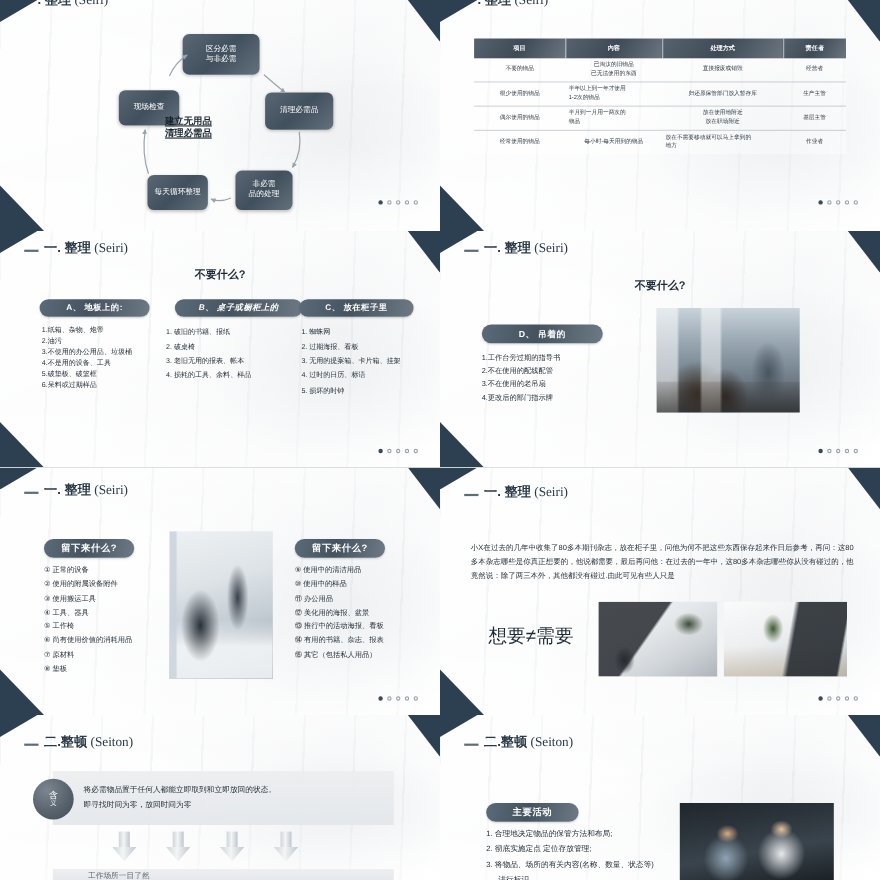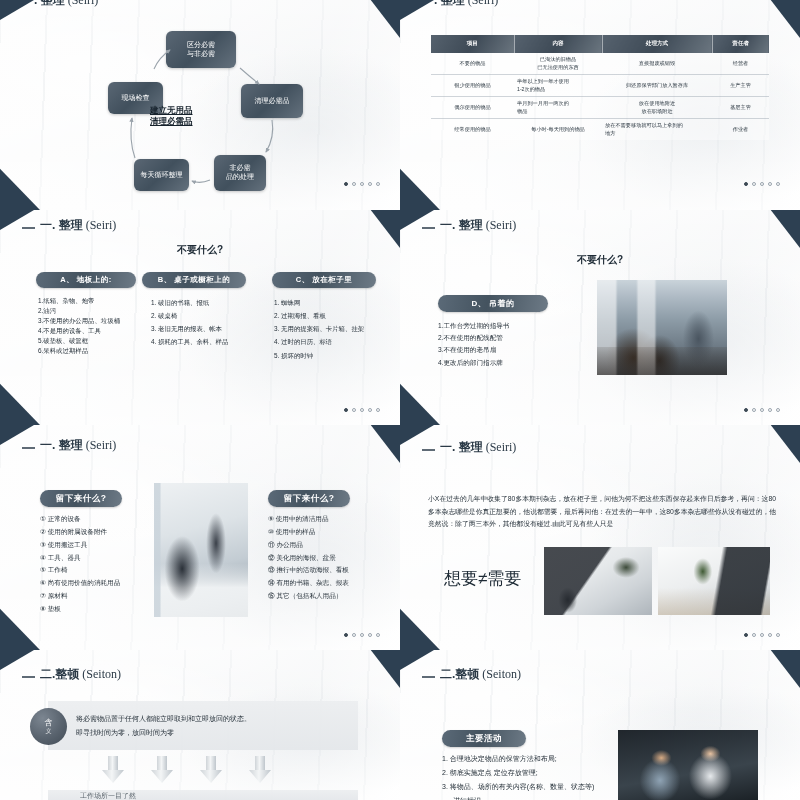--- a/index.html
+++ b/index.html
@@ -387,21 +387,21 @@
     <div class="pill" style="left:36px; top:62px; width:100px; height:16px; font-size:7.5px;">A、 地板上的:</div>
     <div class="lblock" style="left:38px; top:86px; font-size:6.4px;">
       <div class="li">1.纸箱、杂物、炮帝</div>
       <div class="li">2.油污</div>
       <div class="li">3.不使用的办公用品、垃圾桶</div>
       <div class="li">4.不是用的设备、工具</div>
       <div class="li">5.破垫板、破篮框</div>
       <div class="li">6.呆料或过期样品</div>
     </div>
 
-    <div class="pill" style="left:142px; top:62px; width:104px; height:16px; font-size:7.5px;">B、 桌子或橱柜上的</div>
+    <div class="pill" style="left:159px; top:62px; width:116px; height:16px; font-size:7.5px;font-style:italic;">B、 桌子或橱柜上的</div>
     <div class="lblock" style="left:151px; top:86px; font-size:6.4px; line-height:2.05;">
       <div class="li">1. 破旧的书籍、报纸</div>
       <div class="li">2. 破桌椅</div>
       <div class="li">3. 老旧无用的报表、帐本</div>
       <div class="li">4. 损耗的工具、余料、样品</div>
     </div>
 
     <div class="pill" style="left:272px; top:62px; width:104px; height:16px; font-size:7.5px;">C、 放在柜子里</div>
     <div class="lblock" style="left:274px; top:86px; font-size:6.4px; line-height:2.05;">
       <div class="li">1. 蜘蛛网</div>

